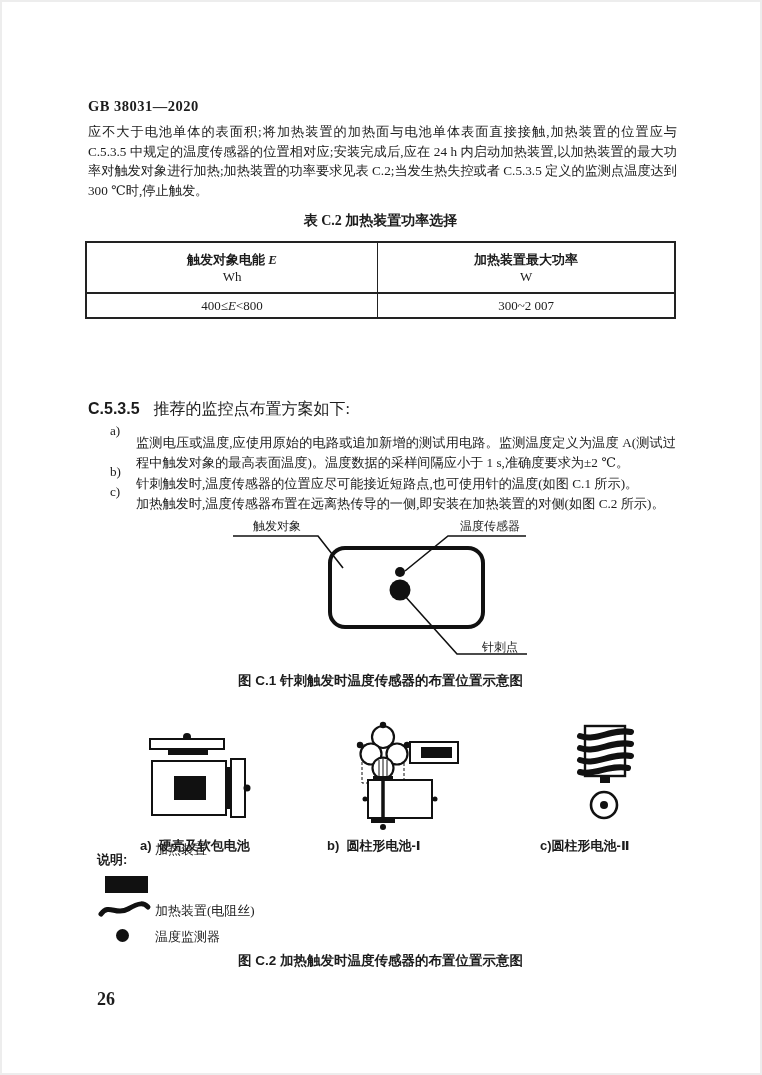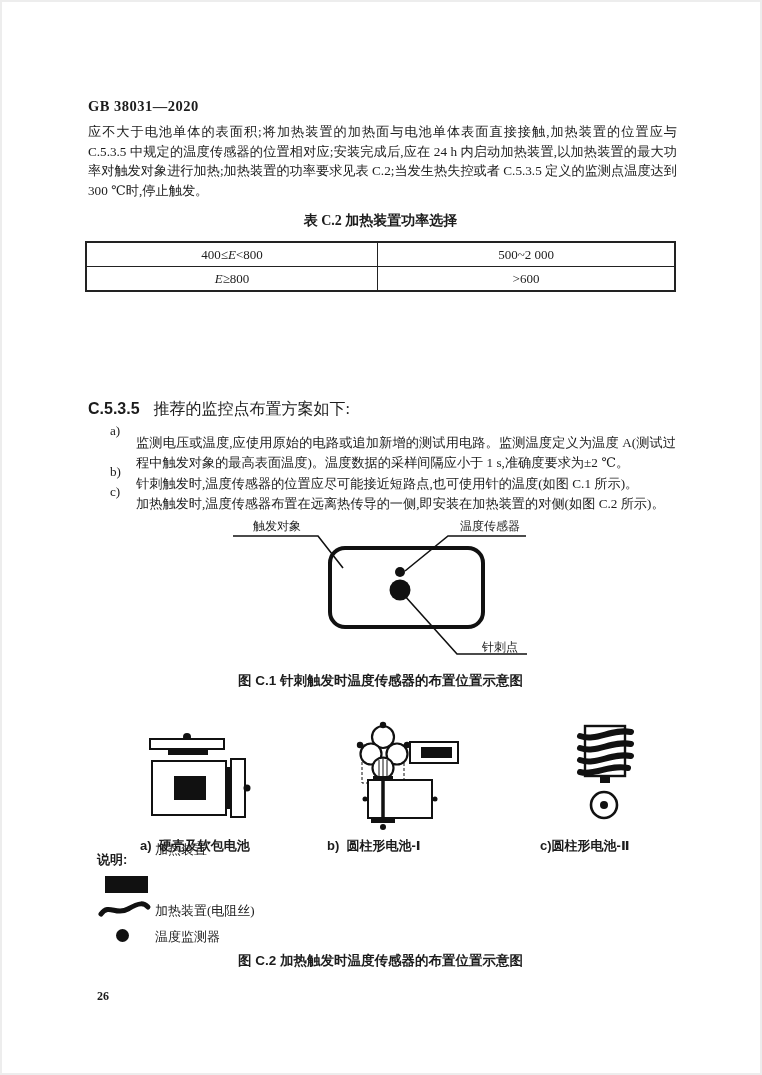--- a/index.html
+++ b/index.html
@@ -28,47 +28,53 @@
   .li .lab{width:26px;flex:0 0 26px;}
   .li .txt{flex:1;text-align:justify;margin-top:12px;}
   .fig-label{font-size:12px;font-weight:normal;font-family:"Liberation Sans","DejaVu Sans",sans-serif;}
   .caption{left:85px;width:591px;text-align:center;font-size:13.5px;font-weight:bold;font-family:"Liberation Sans","DejaVu Sans",sans-serif;}
   .sublab{font-size:13px;font-weight:bold;font-family:"Liberation Sans","DejaVu Sans",sans-serif;white-space:nowrap;}
   .legend-title{left:97px;top:851px;font-size:13px;font-weight:bold;font-family:"Liberation Sans","DejaVu Sans",sans-serif;}
   .legend-text{font-size:13px;}
   .swatch-rect{left:105px;top:876px;width:43px;height:17px;background:#111;}
   .swatch-dot{left:116px;top:929px;width:13px;height:13px;border-radius:50%;background:#111;}
   .legend-row-text{left:155px;}
-  .pagenum{left:97px;top:989px;font-size:12px;}
+  .pagenum{left:97px;top:989px;font-size:18px;}
   svg{position:absolute;overflow:visible;}
   i{font-style:italic;}
 </style>
 </head>
 <body>
 <div class="page-frame"></div>
 
 <div class="abs doc-header sans b">GB 38031—2020</div>
 
 <div class="abs intro">应不大于电池单体的表面积;将加热装置的加热面与电池单体表面直接接触,加热装置的位置应与 C.5.3.5 中规定的温度传感器的位置相对应;安装完成后,应在 24 h 内启动加热装置,以加热装置的最大功率对触发对象进行加热;加热装置的功率要求见表 C.2;当发生热失控或者 C.5.3.5 定义的监测点温度达到 300 ℃时,停止触发。</div>
 
 <div class="abs tbl-title sans b">表 C.2  加热装置功率选择</div>
 
 <table class="c2">
   <colgroup>
       <col style="width:49.5%">
       <col style="width:50.5%">
     </colgroup>
   <tbody>
+      <tr class="hdr">
+    <td>
+      <div class="hdr-l1 math">触发对象电能 <i>E</i></div>
+      <div class="hdr-l2">Wh</div>
+    </td>
+    <td>
+      <div class="hdr-l1">加热装置最大功率</div>
+      <div class="hdr-l2">W</div>
+    </td>
+  </tr>
   <tr class="data">
     <td class="math">400≤<i>E</i>&lt;800</td>
-    <td>500~2 000</td>
-  </tr>
-  <tr class="data">
-    <td class="math"><i>E</i>≥800</td>
-    <td>&gt;600</td>
+    <td>300~2 007</td>
   </tr>
 </tbody>
   </table>
 
 <div class="abs clause">
   <span class="num">C.5.3.5</span><span>推荐的监控点布置方案如下:</span>
 </div>
 <div class="abs li" style="top:421px">
   <span class="lab">a)</span>
   <span class="txt">监测电压或温度,应使用原始的电路或追加新增的测试用电路。监测温度定义为温度 A(测试过程中触发对象的最高表面温度)。温度数据的采样间隔应小于 1 s,准确度要求为±2 ℃。</span>

